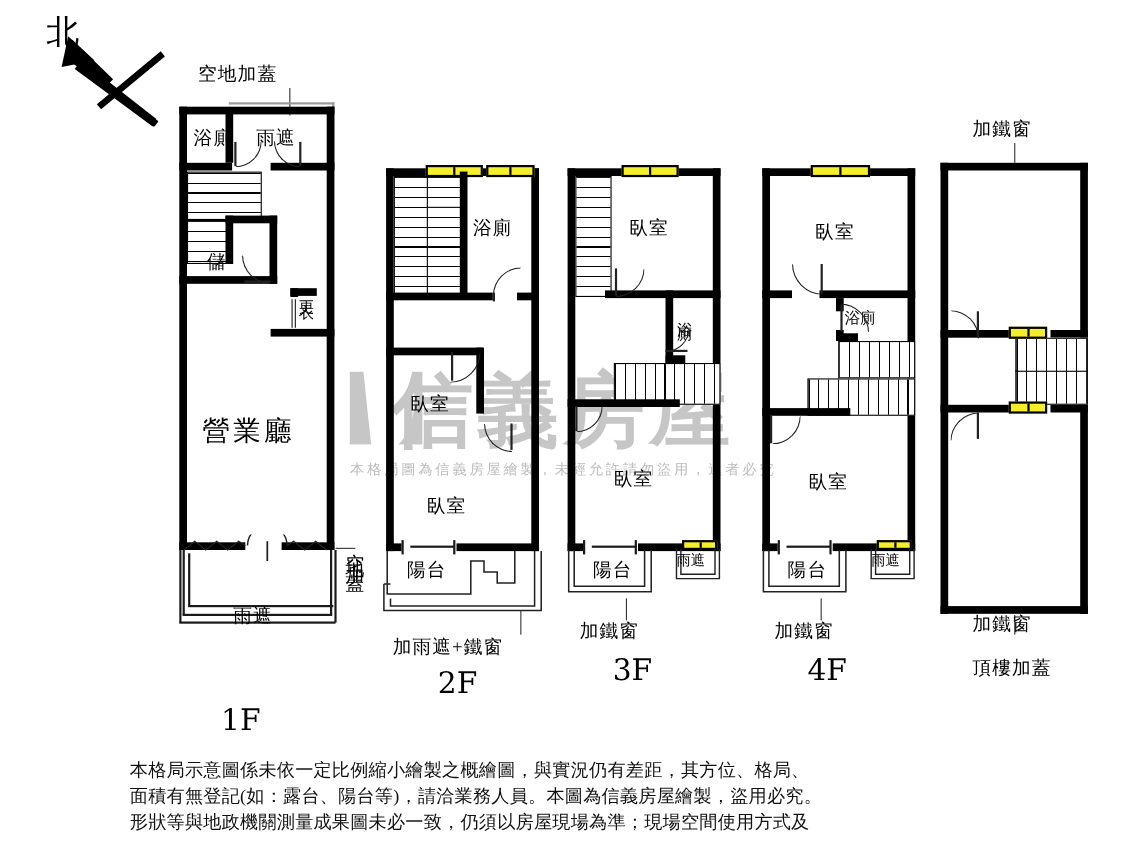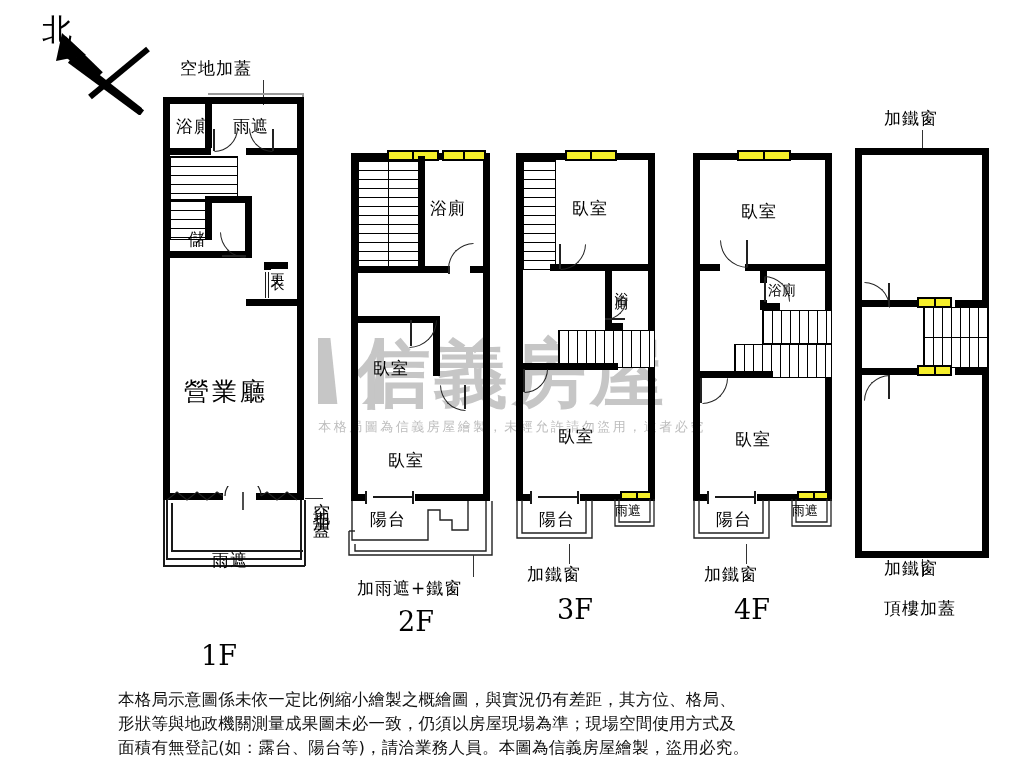--- a/index.html
+++ b/index.html
@@ -126,21 +126,21 @@
   
   #disclaimer {
     position: absolute;
     left: 118px; top: 688px;
     width: 800px;
     font-size: 16.5px;
     line-height: 24px;
     letter-spacing: 0.2px;
     color: #111;
   }
-  #disclaimer div { white-space: nowrap; }
+  #disclaimer div { white-space: nowrap; font-family: Liberation Serif, serif; }
 </style>
 </head>
 <body>
 
 <div id="stage">
 
   <div id="wm-logo">
       <div class="cut"></div>
     </div>
   <div id="watermark" style="top:336px">
@@ -268,21 +268,21 @@
 
     <div class="lbl room-lbl" style="left:370px;top:511px;">陽台</div>
     <svg style="position:absolute;left:348px;top:498px;width:150px;height:62px">
       <polyline points="4,3 4,42 80,42 80,12 92,12 92,22 104,22 104,32 120,32 120,3" fill="none" stroke="#222" stroke-width="1.4"></polyline>
       <polyline points="1,33 1,57 144,57 144,3" fill="none" stroke="#222" stroke-width="1.4"></polyline>
       <polyline points="7,46 7,53 138,53 138,3" fill="none" stroke="#222" stroke-width="1.4"></polyline>
       <polyline points="1,33 7,33" fill="none" stroke="#222" stroke-width="1.4"></polyline>
     </svg>
 
     <div class="lead" style="left:473px;top:555px;height:22px;"></div>
-    <div class="lbl note-lbl" style="left:357px;top:580px;">加雨遮+鐵窗</div>
+    <div class="lbl note-lbl" style="left:357px;top:580px;font-family:Liberation Serif, serif;">加雨遮+鐵窗</div>
     <div class="lbl floor-lbl" style="left:398px;top:608px;">2F</div>
   </div>
 
   <div>
     <div class="wall" style="left:516px;top:153px;width:139px;height:7px;"></div>
     <div class="wall" style="left:516px;top:153px;width:7px;height:348px;"></div>
     <div class="wall" style="left:648px;top:153px;width:7px;height:348px;"></div>
 
     <div class="window" style="left:565px;top:150px;width:52px;height:11px;">
       <div class="mullion" style="left:23px;top:0;width:2px;height:7px;"></div>
@@ -419,17 +419,17 @@
     <div class="swing" style="left:864px;top:375px;width:26px;height:26px;border-color:transparent;border-top-color:#222;border-right-color:#222;border-radius:0 100% 0 0;transform:rotate(270deg);"></div>
     <div class="leaf" style="left:888px;top:375px;width:2px;height:24px;"></div>
 
     <div class="lead" style="left:922px;top:559px;height:18px;"></div>
     <div class="lbl note-lbl" style="left:884px;top:560px;">加鐵窗</div>
     <div class="lbl note-lbl" style="left:884px;top:600px;">頂樓加蓋</div>
   </div>
 
   <div id="disclaimer">
     <div>本格局示意圖係未依一定比例縮小繪製之概繪圖，與實況仍有差距，其方位、格局、</div>
+    <div>面積有無登記(如：露台、陽台等)，請洽業務人員。本圖為信義房屋繪製，盜用必究。</div>
     <div>形狀等與地政機關測量成果圖未必一致，仍須以房屋現場為準；現場空間使用方式及</div>
-    <div>面積有無登記(如：露台、陽台等)，請洽業務人員。本圖為信義房屋繪製，盜用必究。</div>
   </div>
 
 </div>
 
 </body></html>

